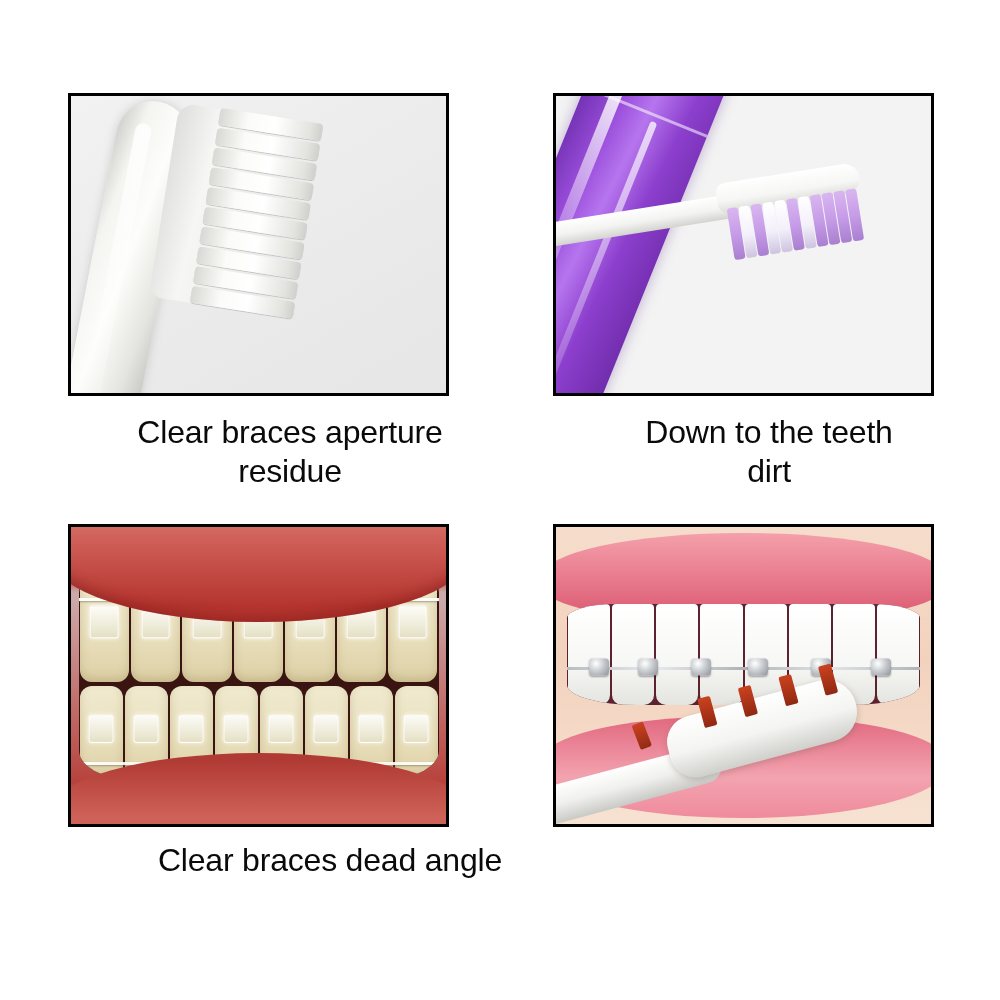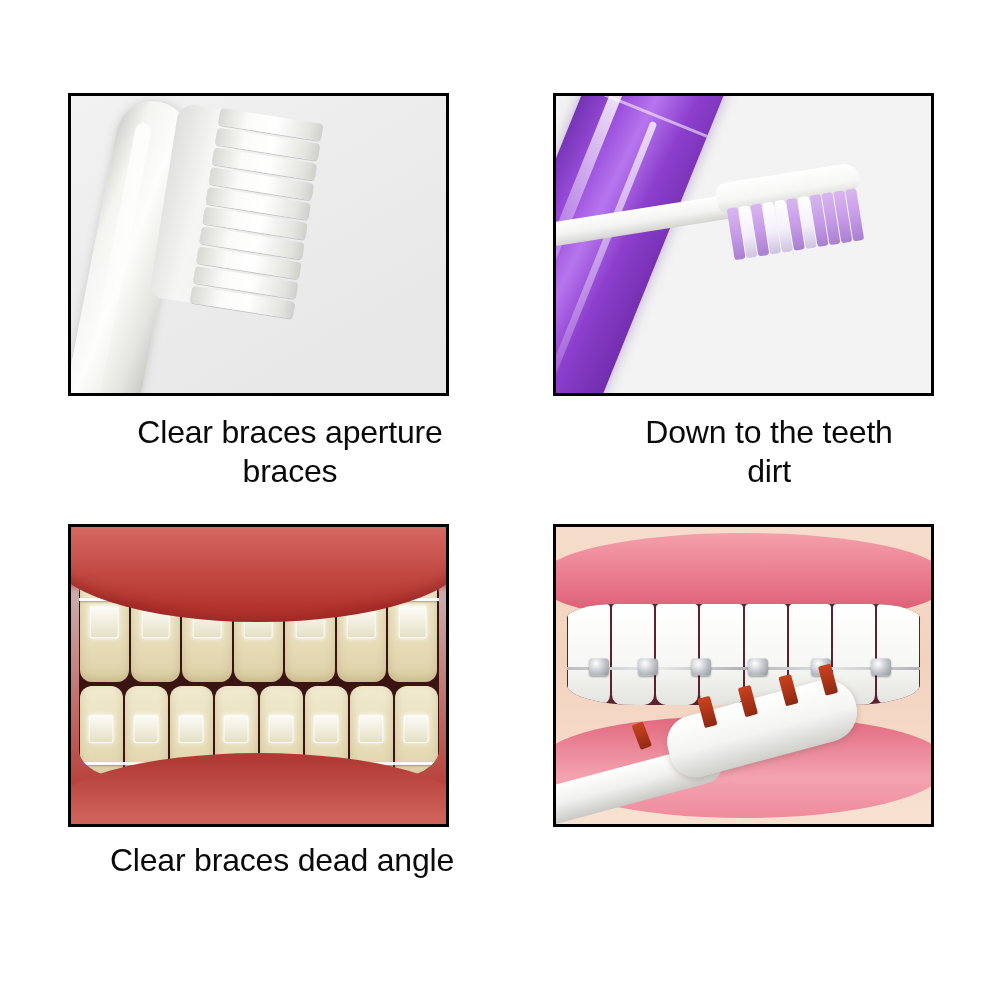--- a/index.html
+++ b/index.html
@@ -52,21 +52,21 @@
   .caption {
     width: 440px;
     margin-top: 17px;
     text-align: center;
     font-size: 32px;
     line-height: 1.22;
     color: #0a0a0a;
     letter-spacing: -0.2px;
     font-weight: 400;
   }
-  .cell-bl .caption, .cell-br .caption { margin-top: 14px; }
+  .cell-bl .caption, .cell-br .caption { margin-top: 14px; text-align: right; }
   .cell-bl .caption { margin-left: -6px; }
   .cell-br .caption { margin-left: -4px; }
   .cell-tl .caption { margin-left: 2px; }
   .cell-tr .caption { margin-left: -2px; }
 
   
   .p1-bg {
     position: absolute; inset: 0;
     background: linear-gradient(150deg,#f2f2f2 0%,#ececec 45%,#e6e6e6 100%);
   }
@@ -351,21 +351,21 @@
           <div class="p1-tuft" style="top:82px;"></div>
           <div class="p1-tuft" style="top:102px;"></div>
           <div class="p1-tuft" style="top:122px;"></div>
           <div class="p1-tuft" style="top:142px;"></div>
           <div class="p1-tuft" style="top:162px;"></div>
           <div class="p1-tuft" style="top:182px;"></div>
         </div>
       </div>
       <div class="caption">
         <div>Clear braces aperture</div>
-        <div>braces</div>
+        <div>residue</div>
       </div>
     </div>
 
     <div class="cell cell-tr">
       <div class="photo">
         <div class="p2-bg"></div>
         <div class="p2-purple">
           <div class="capline"></div>
           <div class="gloss"></div>
           <div class="gloss2"></div>

